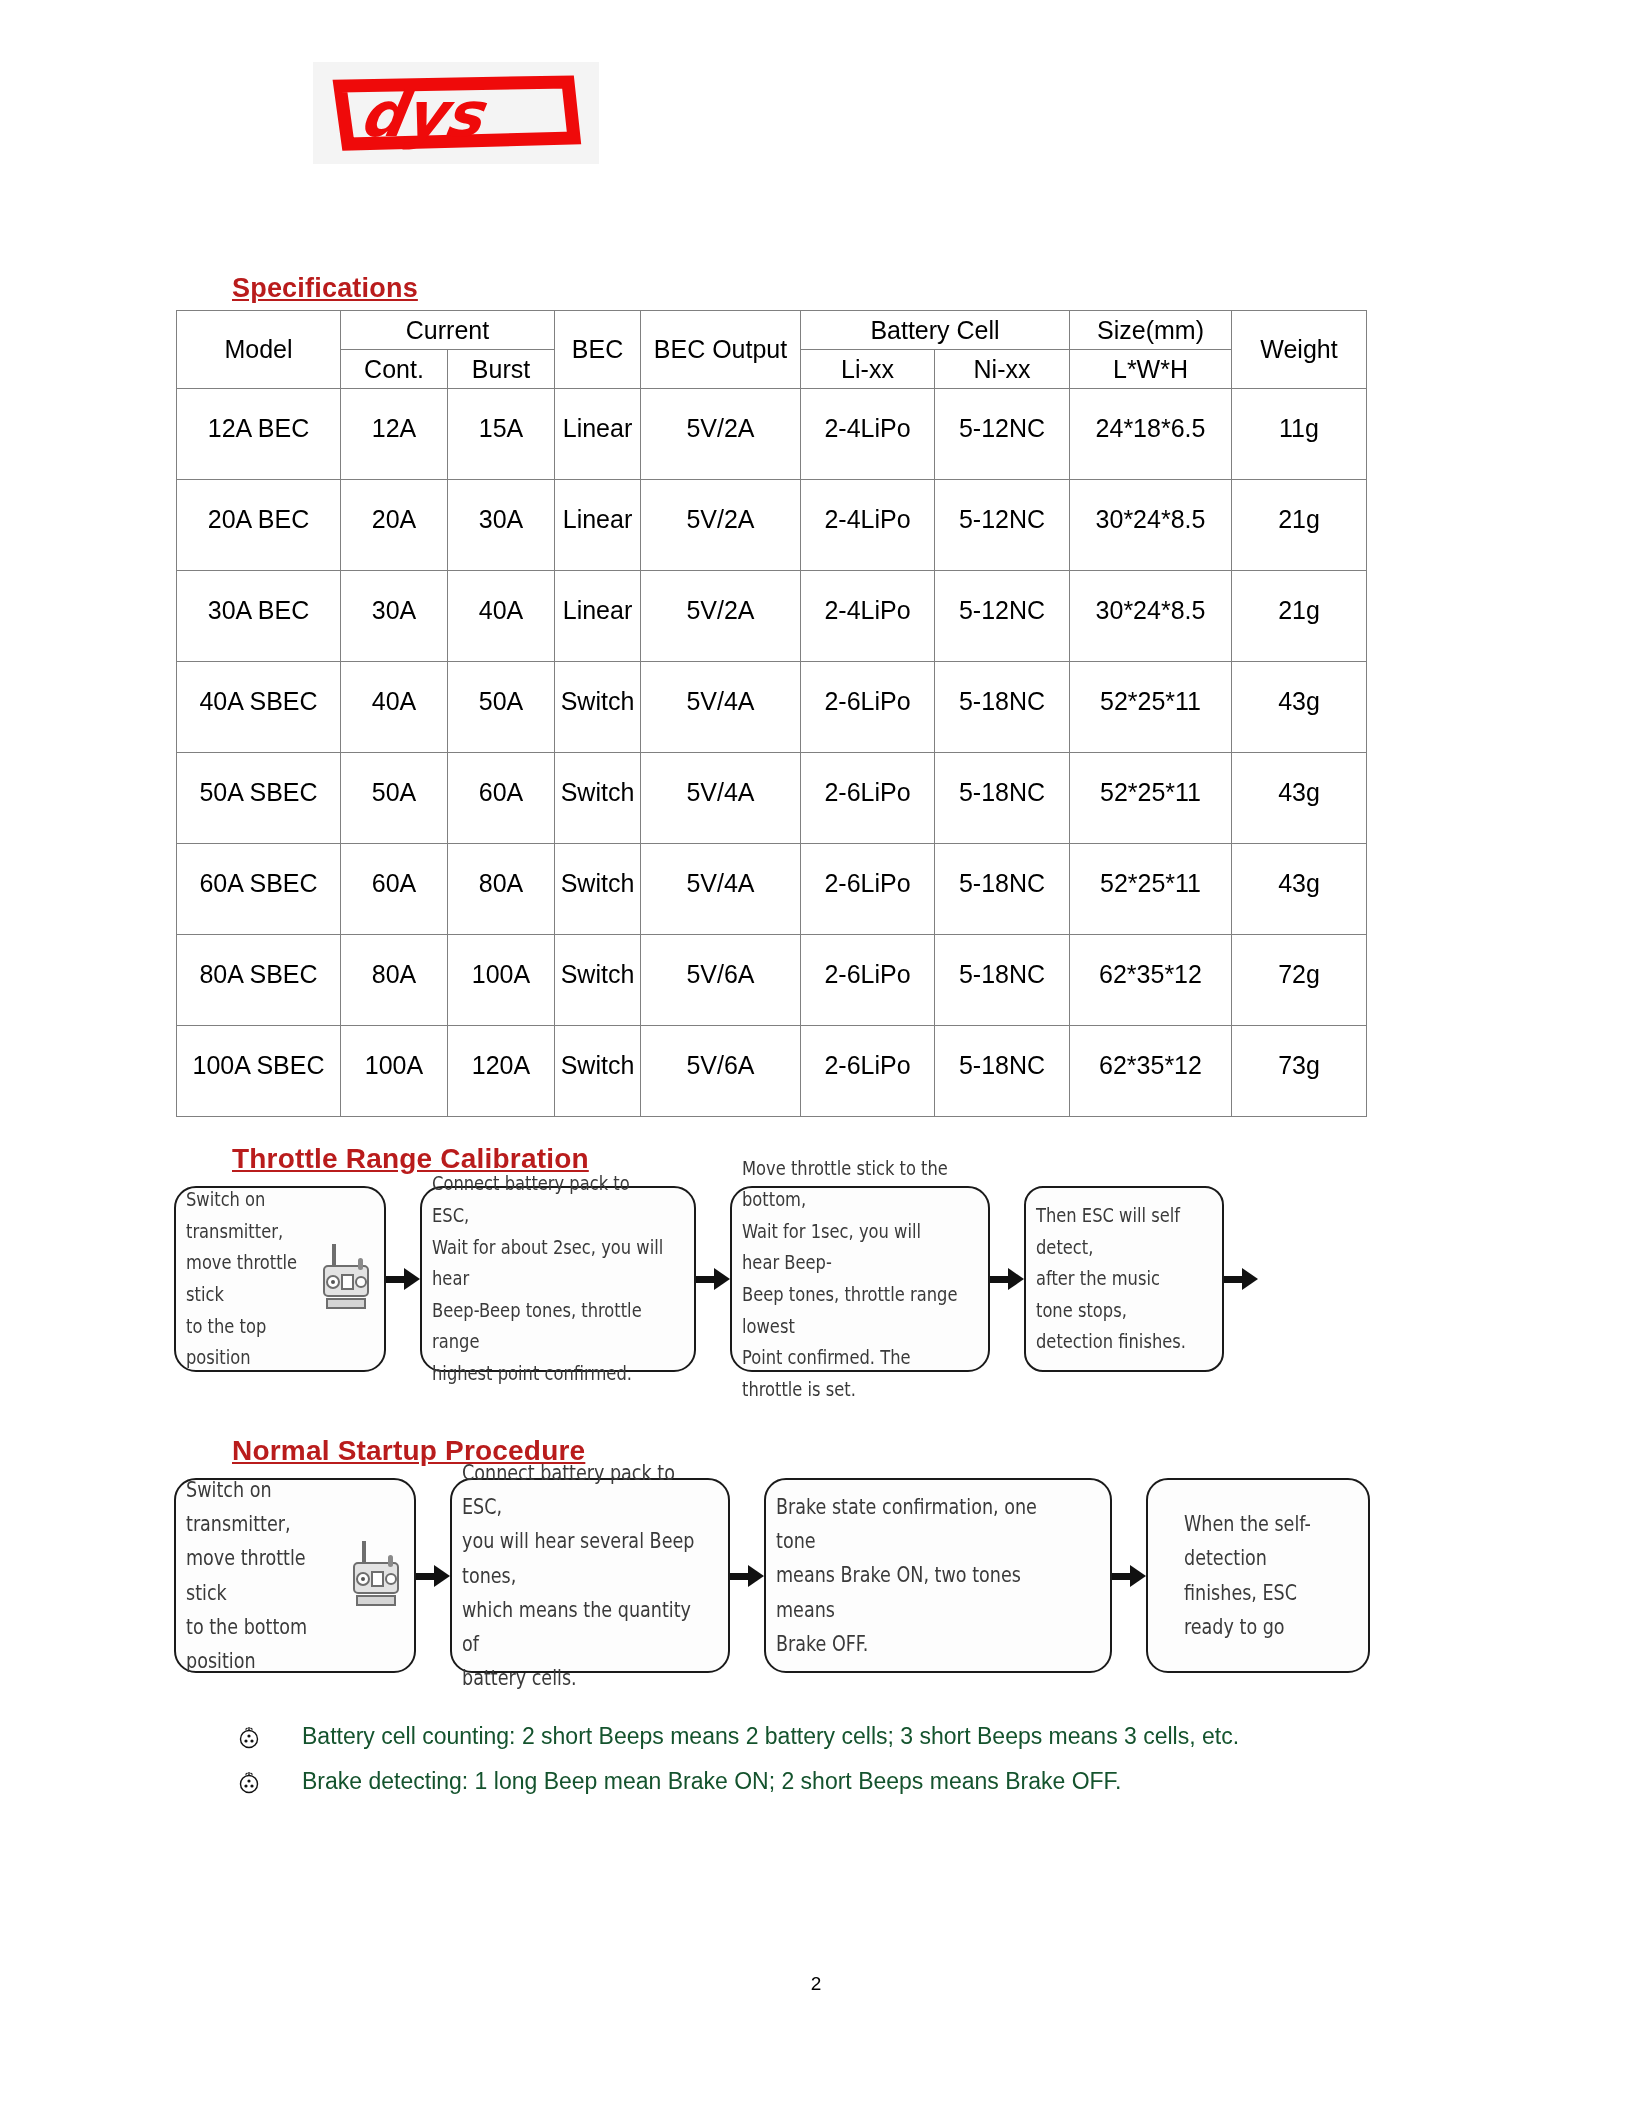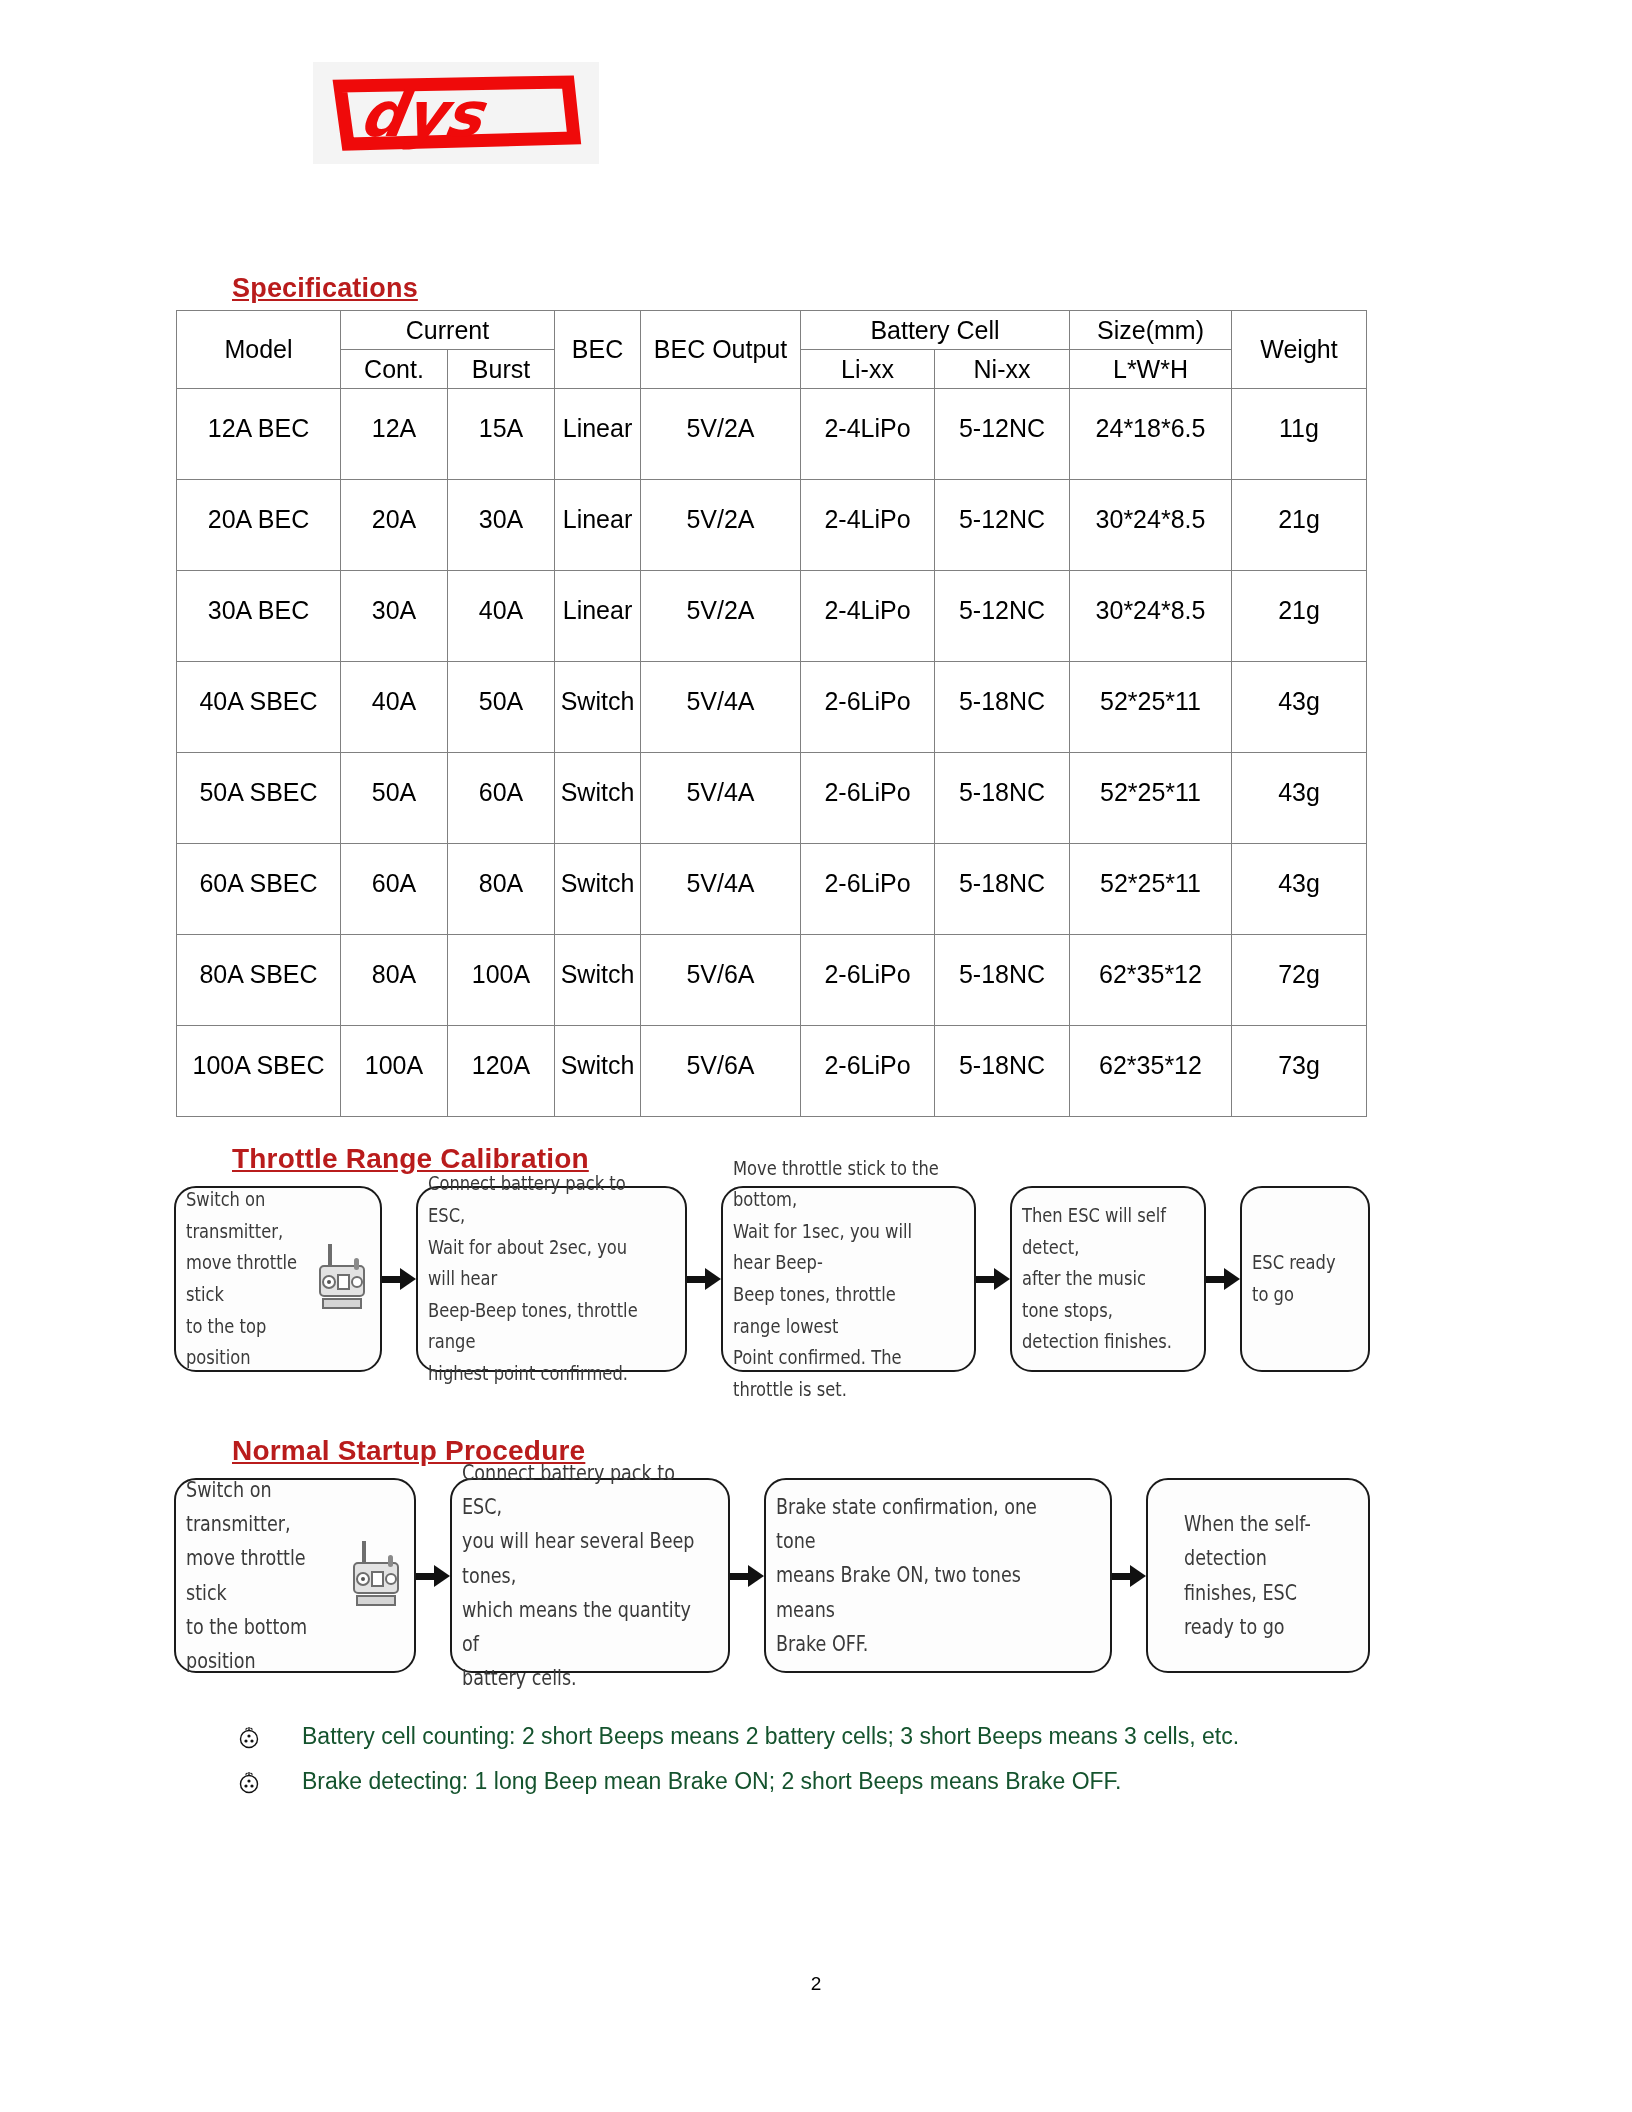--- a/index.html
+++ b/index.html
@@ -135,21 +135,21 @@
     flex: 0 0 auto;
     width: 56px;
     height: 74px;
     margin-left: 4px;
   }
 
   
   #throttle-flow .b0 { width: 212px; }
   #throttle-flow .b1 { width: 276px; }
   #throttle-flow .b2 { width: 260px; }
-  #throttle-flow .b3 { width: 200px; }
+  #throttle-flow .b3 { width: 200px; border-radius: 19px; }
   #throttle-flow .b4 { width: 132px; }
 
   #startup-flow .b0 { width: 250px; }
   #startup-flow .b1 { width: 290px; }
   #startup-flow .b2 { width: 360px; }
   #startup-flow .b3 { width: 230px; padding-left: 36px; }
 
   
   .note {
     position: absolute;
@@ -349,23 +349,20 @@
 Beep tones, throttle range lowest
 Point confirmed. The throttle is set.</div>
     </div>
     <span class="arrow"></span>
     <div class="flow-box b3">
       <div class="flow-text">Then ESC will self detect,
 after the music tone stops,
 detection finishes.</div>
     </div>
     <span class="arrow"></span>
-    <div class="flow-box b4">
-      <div class="flow-text">ESC ready to go</div>
-    </div>
   </div>
 
 <div class="section-heading" id="startup-heading">Normal Startup  Procedure</div>
 <div class="flow-row" id="startup-flow">
     <div class="flow-box b0">
       <div class="flow-text">Switch on transmitter,
 move throttle stick
 to the bottom position</div>
       <span class="tx-icon"><svg width="56" height="74" viewBox="0 0 56 74">
           <rect x="14" y="2" width="4" height="22" fill="#6e6e6e"></rect>

